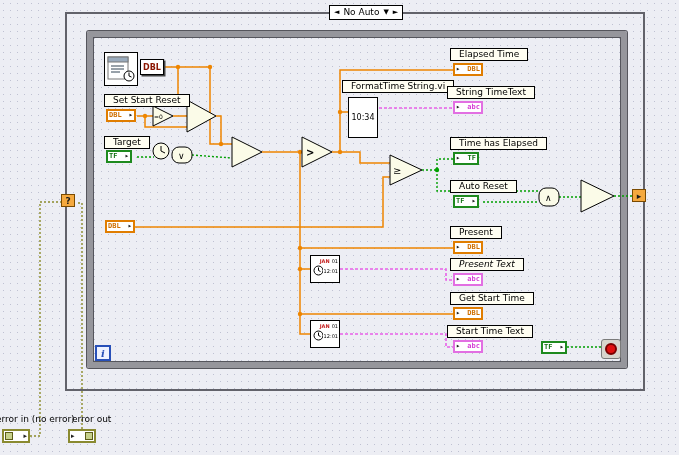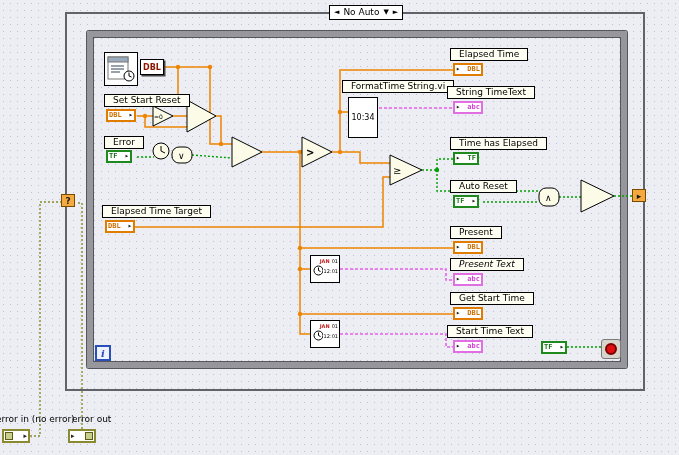--- a/index.html
+++ b/index.html
@@ -220,22 +220,21 @@
       <svg width="11" height="11">
           <circle cx="5.5" cy="5.5" r="4.5" fill="#fff" stroke="#000"></circle>
           <line x1="5.5" y1="5.5" x2="5.5" y2="2.5" stroke="#000"></line>
           <line x1="5.5" y1="5.5" x2="7.5" y2="6.5" stroke="#000"></line>
         </svg>
       <span class="tim">12:01</span>
     </div>
   </div>
 
   <div class="lbl" style="left:104px;top:94px;">Set Start Reset</div>
-  <div class="lbl" style="left:104px;top:136px;">Error</div>
-  <div class="lbl" style="left:102px;top:205px;">Elapsed Time Target</div>
+  <div class="lbl" style="left:104px;top:136px;">Target</div>
   <div class="lbl" style="left:450px;top:48px;">Elapsed Time</div>
   <div class="lbl" style="left:447px;top:86px;">String TimeText</div>
   <div class="lbl" style="left:450px;top:137px;">Time has Elapsed</div>
   <div class="lbl" style="left:450px;top:180px;">Auto Reset</div>
   <div class="lbl" style="left:450px;top:226px;">Present</div>
   <div class="lbl" style="left:450px;top:258px;font-style:italic;">Present Text</div>
   <div class="lbl" style="left:450px;top:292px;">Get Start Time</div>
   <div class="lbl" style="left:447px;top:325px;">Start Time Text</div>
 
   <div class="term t-dbl" style="left:106px;top:109px;">

